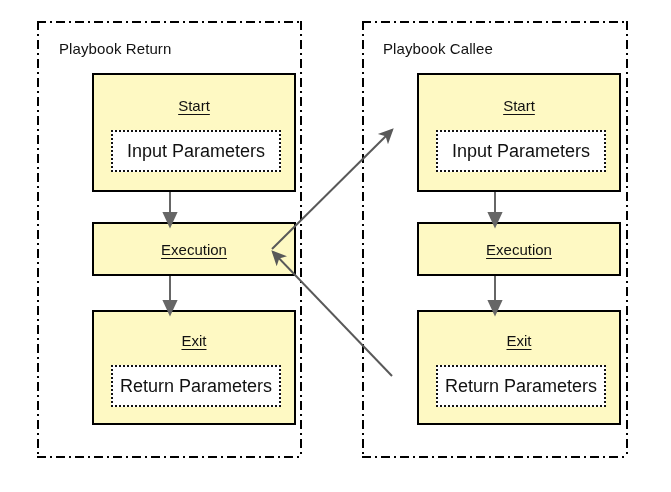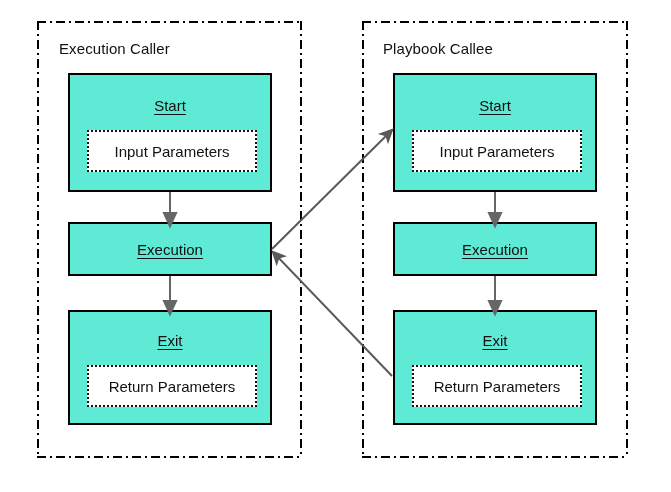--- a/index.html
+++ b/index.html
@@ -20,21 +20,22 @@
     color:#111;
     white-space:nowrap;
     letter-spacing:.1px;
   }
 
   
   .stage{
     position:absolute;
     box-sizing:border-box;
     border:2px solid #000;
-    background:#5eead4;
+    background:#fef9c3;
+    margin-left:24px;
   }
   .stage-title{
     position:absolute;
     left:0;right:0;
     text-align:center;
     font-size:15px;
     color:#111;
     text-decoration:underline;
     text-underline-offset:3px;
   }
@@ -42,21 +43,21 @@
   .params{
     position:absolute;
     box-sizing:border-box;
     border:2px dotted #111;
     background:#ffffff;
     display:flex;
     align-items:center;
     justify-content:center;
   }
   .params span{
-    font-size:15px;
+    font-size:18px;
     color:#111;
     white-space:nowrap;
   }
 
   svg.layer{position:absolute;left:0;top:0;width:671px;height:492px;overflow:visible;pointer-events:none;}
 </style>
 </head>
 <body>
 
 <div id="canvas">
@@ -65,21 +66,21 @@
               border:none;
               background-image:
                 repeating-linear-gradient(to right,#000 0 9px,transparent 9px 13px,#000 13px 15px,transparent 15px 19px),
                 repeating-linear-gradient(to right,#000 0 9px,transparent 9px 13px,#000 13px 15px,transparent 15px 19px),
                 repeating-linear-gradient(to bottom,#000 0 9px,transparent 9px 13px,#000 13px 15px,transparent 15px 19px),
                 repeating-linear-gradient(to bottom,#000 0 9px,transparent 9px 13px,#000 13px 15px,transparent 15px 19px);
               background-size:100% 2px,100% 2px,2px 100%,2px 100%;
               background-position:left top,left bottom,left top,right top;
               background-repeat:no-repeat;">
   </div>
-  <div class="panel-label" style="left:59px;top:40px;">Execution Caller</div>
+  <div class="panel-label" style="left:59px;top:40px;">Playbook Return</div>
 
   <div class="stage" style="left:68px;top:73px;width:204px;height:119px;">
     <div class="stage-title" style="top:22px;">Start</div>
     <div class="params" style="left:17px;top:55px;width:170px;height:42px;">
       <span>Input Parameters</span>
     </div>
   </div>
 
   <div class="stage" style="left:68px;top:222px;width:204px;height:54px;">
     <div class="stage-title" style="top:17px;">Execution</div>

